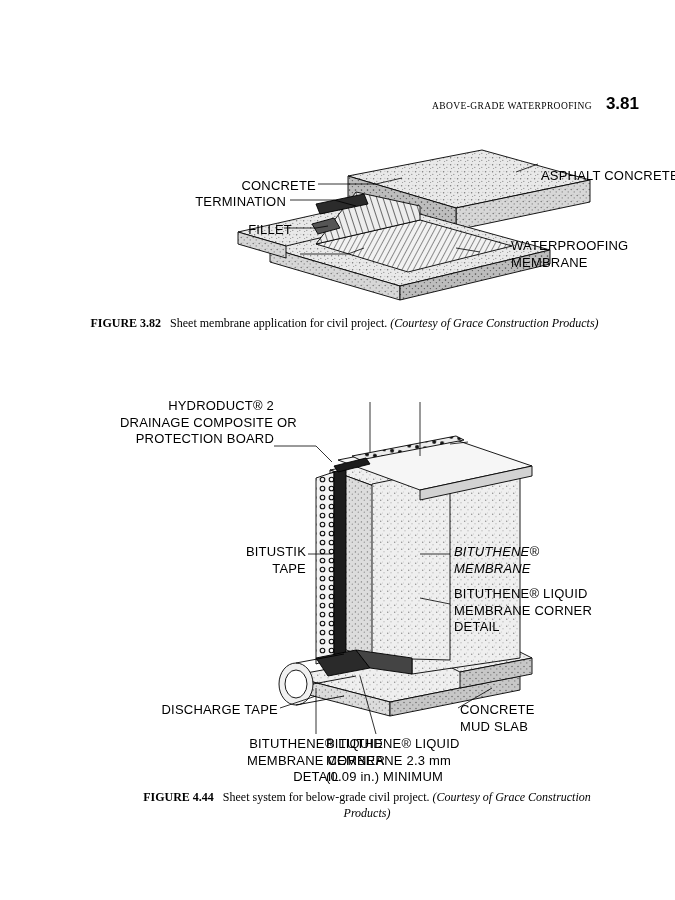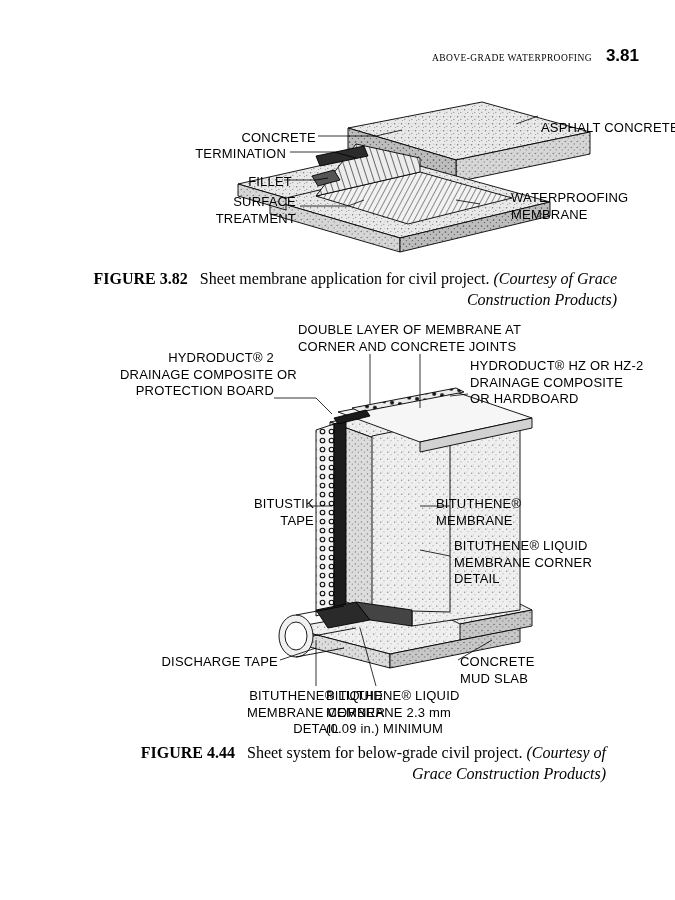--- a/index.html
+++ b/index.html
@@ -13,20 +13,21 @@
     font-family: "Liberation Serif", serif;
     color: #000;
     position: relative;
     overflow: hidden;
   }
   .page {
     position: relative;
     width: 675px;
     height: 720px;
     background: #fff;
+    margin-top: 48px;
   }
 
   
   .running-head {
     position: absolute;
     top: 46px;
     right: 36px;
     display: flex;
     align-items: baseline;
     gap: 14px;
@@ -42,23 +43,23 @@
     font-family: "Liberation Sans", sans-serif;
     font-size: 17px;
     font-weight: bold;
   }
 
   
   .figure-block { position: absolute; }
 
   .caption {
     font-family: "Liberation Serif", serif;
-    font-size: 16px;
+    font-size: 12px;
     line-height: 1.32;
-    text-align: right;
+    text-align: center;
   }
   .caption .fig-label {
     font-weight: bold;
   }
   .caption .courtesy {
     font-style: italic;
   }
 
   
   .lbl {
@@ -163,22 +164,20 @@
         <path d="M164,100 L196,100 L208,98"></path>
         <path d="M180,126 L228,126 L244,120"></path>
         <path d="M396,44 L418,36"></path>
         <path d="M360,124 L336,120"></path>
       </g>
     </svg>
 
     <div class="lbl r" style="left:80px; top:50px; width:116px;">CONCRETE</div>
     <div class="lbl r" style="left:36px; top:66px; width:130px;">TERMINATION</div>
     <div class="lbl r" style="left:72px; top:94px; width:100px;">FILLET</div>
-    <div class="lbl r" style="left:46px; top:114px; width:130px;">SURFACE
-TREATMENT</div>
     <div class="lbl" style="left:421px; top:40px;">ASPHALT CONCRETE</div>
     <div class="lbl" style="left:363px; top:110px;padding-left:28px;">WATERPROOFING
 MEMBRANE</div>
   </div>
 
   <div class="figure-block caption" style="left:72px; top:268px; width:545px;">
     <span class="fig-label">FIGURE 3.82</span>
     &nbsp;&nbsp;<span>Sheet membrane application for civil project.</span>
     <span class="courtesy">(Courtesy of Grace Construction Products)</span>
   </div>
@@ -268,35 +267,30 @@
         <path d="M188,196 L212,196"></path>
         <path d="M330,196 L300,196"></path>
         <path d="M330,246 L300,240"></path>
         <path d="M160,350 L196,338"></path>
         <path d="M338,350 L372,330"></path>
         <path d="M196,376 L196,330"></path>
         <path d="M256,376 L240,318"></path>
       </g>
     </svg>
 
-    <div class="lbl" style="left:178px; top:12px;">DOUBLE LAYER OF MEMBRANE AT
-CORNER AND CONCRETE JOINTS</div>
 
     <div class="lbl r" style="left:0px; top:40px; width:154px;">HYDRODUCT® 2
 DRAINAGE COMPOSITE OR
 PROTECTION BOARD</div>
 
-    <div class="lbl" style="left:350px; top:48px;">HYDRODUCT® HZ OR HZ-2
-DRAINAGE COMPOSITE
-OR HARDBOARD</div>
-
-    <div class="lbl r" style="left:76px; top:186px; width:118px;">BITUSTIK
+
+    <div class="lbl r" style="left:68px; top:186px; width:118px;">BITUSTIK
 TAPE</div>
 
-    <div class="lbl" style="left:316px; top:186px;">BITUTHENE®
+    <div class="lbl" style="left:334px; top:186px;font-style:italic;">BITUTHENE®
 MEMBRANE</div>
 
     <div class="lbl" style="left:334px; top:228px;">BITUTHENE® LIQUID
 MEMBRANE CORNER
 DETAIL</div>
 
     <div class="lbl r" style="left:36px; top:344px; width:122px;">DISCHARGE TAPE</div>
 
     <div class="lbl" style="left:340px; top:344px;">CONCRETE
 MUD SLAB</div>

